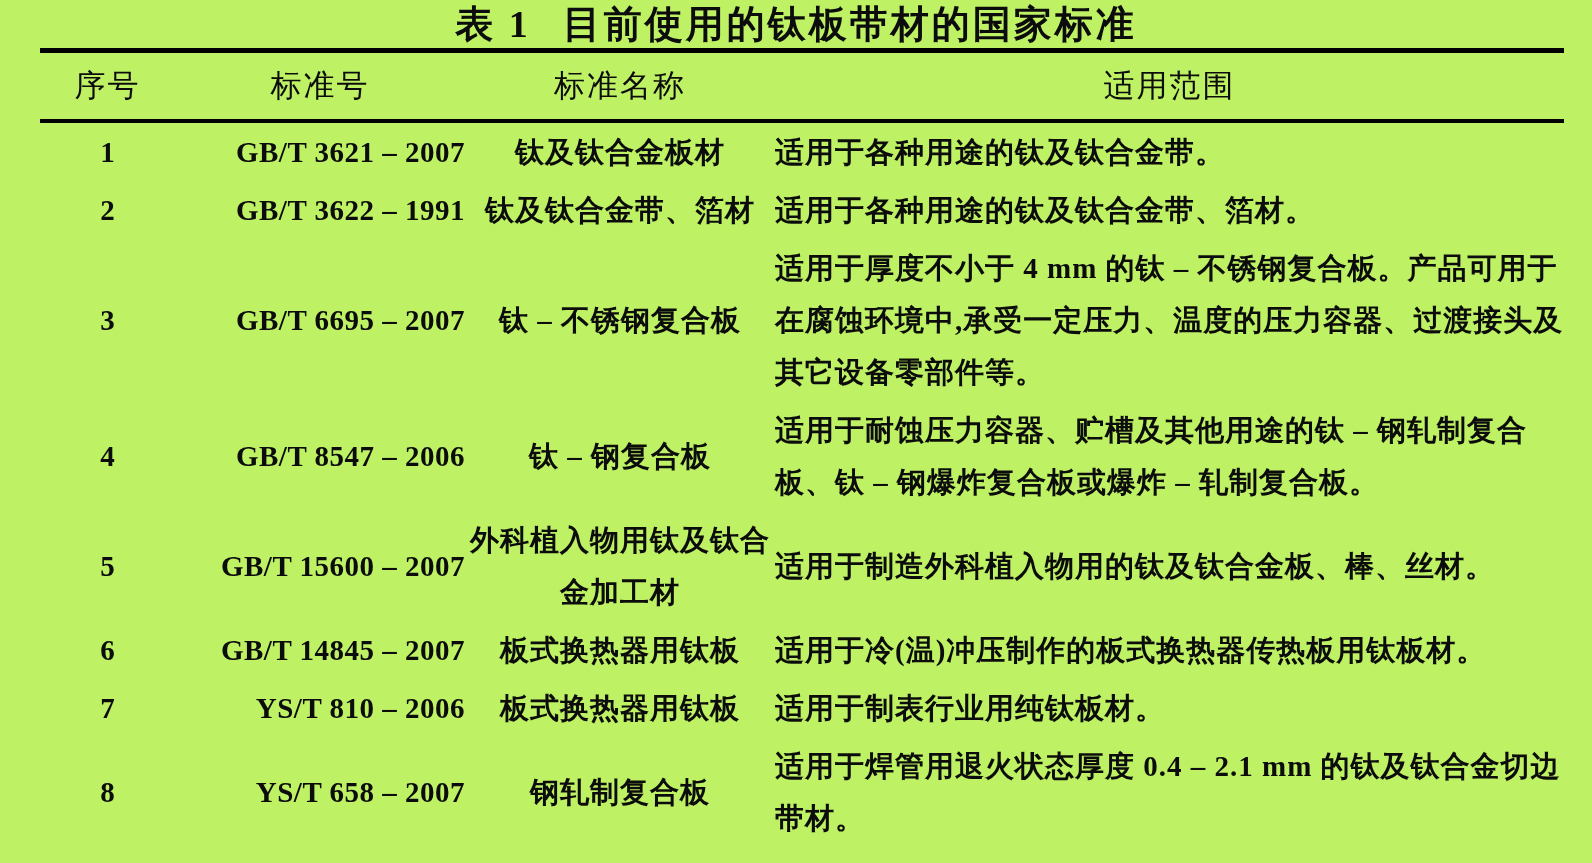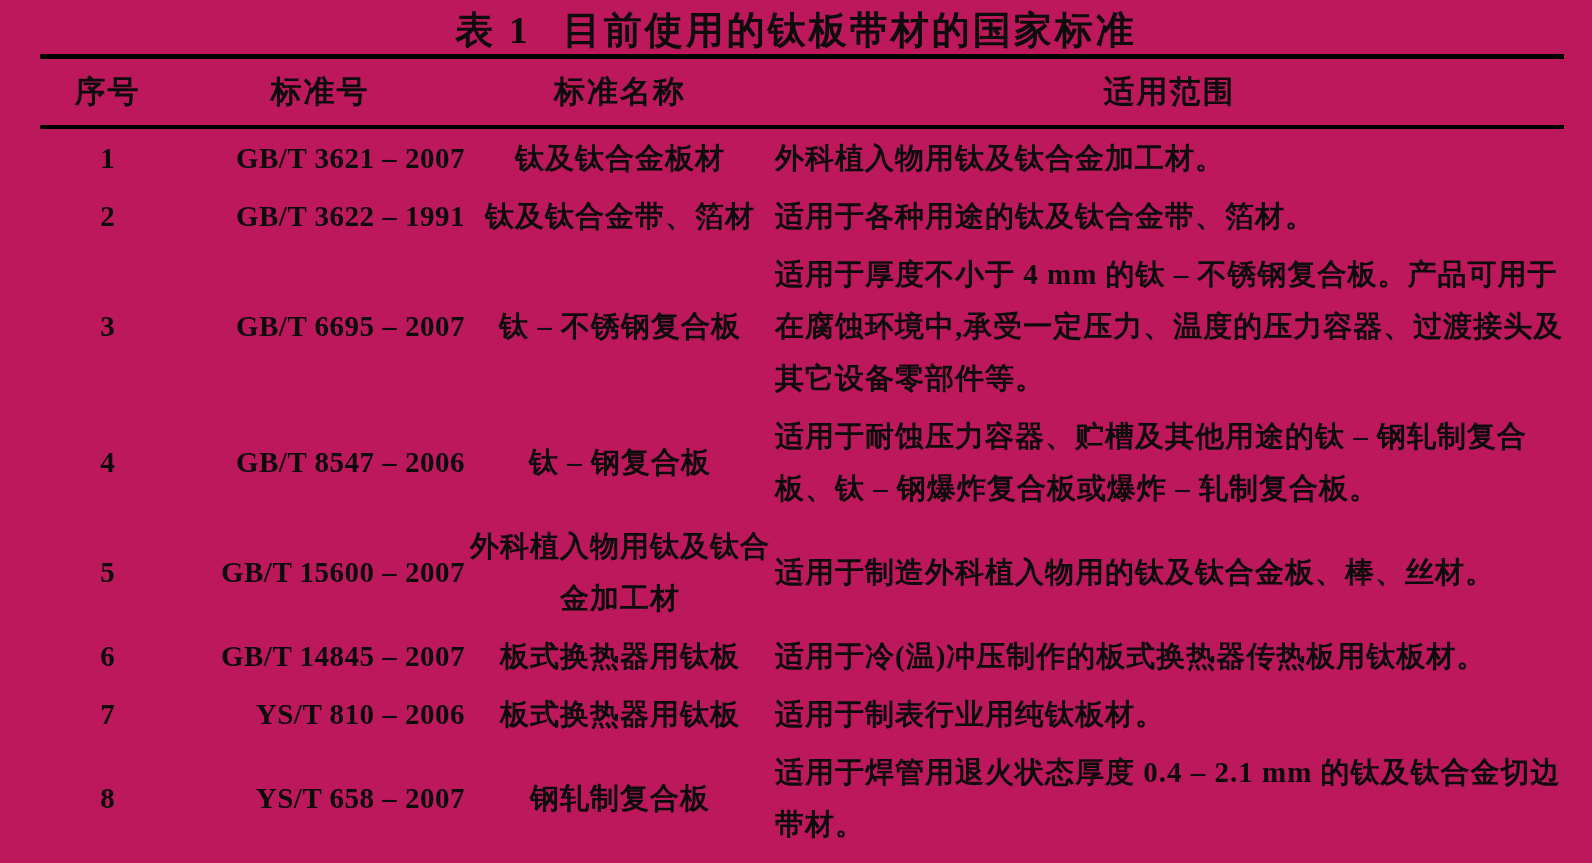--- a/index.html
+++ b/index.html
@@ -5,23 +5,22 @@
   html,body{margin:0;padding:0;}
   body{
     width:1592px;height:863px;
     background:#ffffff;
     font-family:"Liberation Serif","DejaVu Serif",serif;
     color:#0c0c0c;
     overflow:hidden;
   }
   .page{
     width:1592px;height:863px;
-    background:#be185d;
+    background:#bef264;
     box-sizing:border-box;
-    padding-top:6px;
   }
   .doc-title{
     text-align:center;
     font-size:38px;
     font-weight:900;
     letter-spacing:3px;
     height:48px;
     line-height:48px;
     white-space:nowrap;
   }
@@ -29,21 +28,21 @@
   table.std-table{
     table-layout:fixed;
     border-collapse:collapse;
     width:1524px;
     margin-left:40px;
     margin-top:0px;
     border-top:5px solid #000;
   }
   table.std-table thead th{
     font-size:31px;
-    font-weight:bold;
+    font-weight:normal;
     letter-spacing:2px;
     padding:12px 0 12px 0;
     border-bottom:4px solid #000;
     text-align:center;
     vertical-align:middle;
   }
   table.std-table td{
     font-size:29px;
     font-weight:bold;
     line-height:52px;
@@ -81,21 +80,21 @@
         <th>标准号</th>
         <th>标准名称</th>
         <th>适用范围</th>
       </tr>
     </thead>
     <tbody>
       <tr>
         <td class="c-no">1</td>
         <td class="c-std">GB/T 3621 – 2007</td>
         <td class="c-name">钛及钛合金板材</td>
-        <td class="c-scope">外科植入物用钛及钛合金加工材。</td>
+        <td class="c-scope">适用于各种用途的钛及钛合金带。</td>
       </tr>
       <tr>
         <td class="c-no">2</td>
         <td class="c-std">GB/T 3622 – 1991</td>
         <td class="c-name">钛及钛合金带、箔材</td>
         <td class="c-scope">适用于各种用途的钛及钛合金带、箔材。</td>
       </tr>
       <tr>
         <td class="c-no">3</td>
         <td class="c-std">GB/T 6695 – 2007</td>

